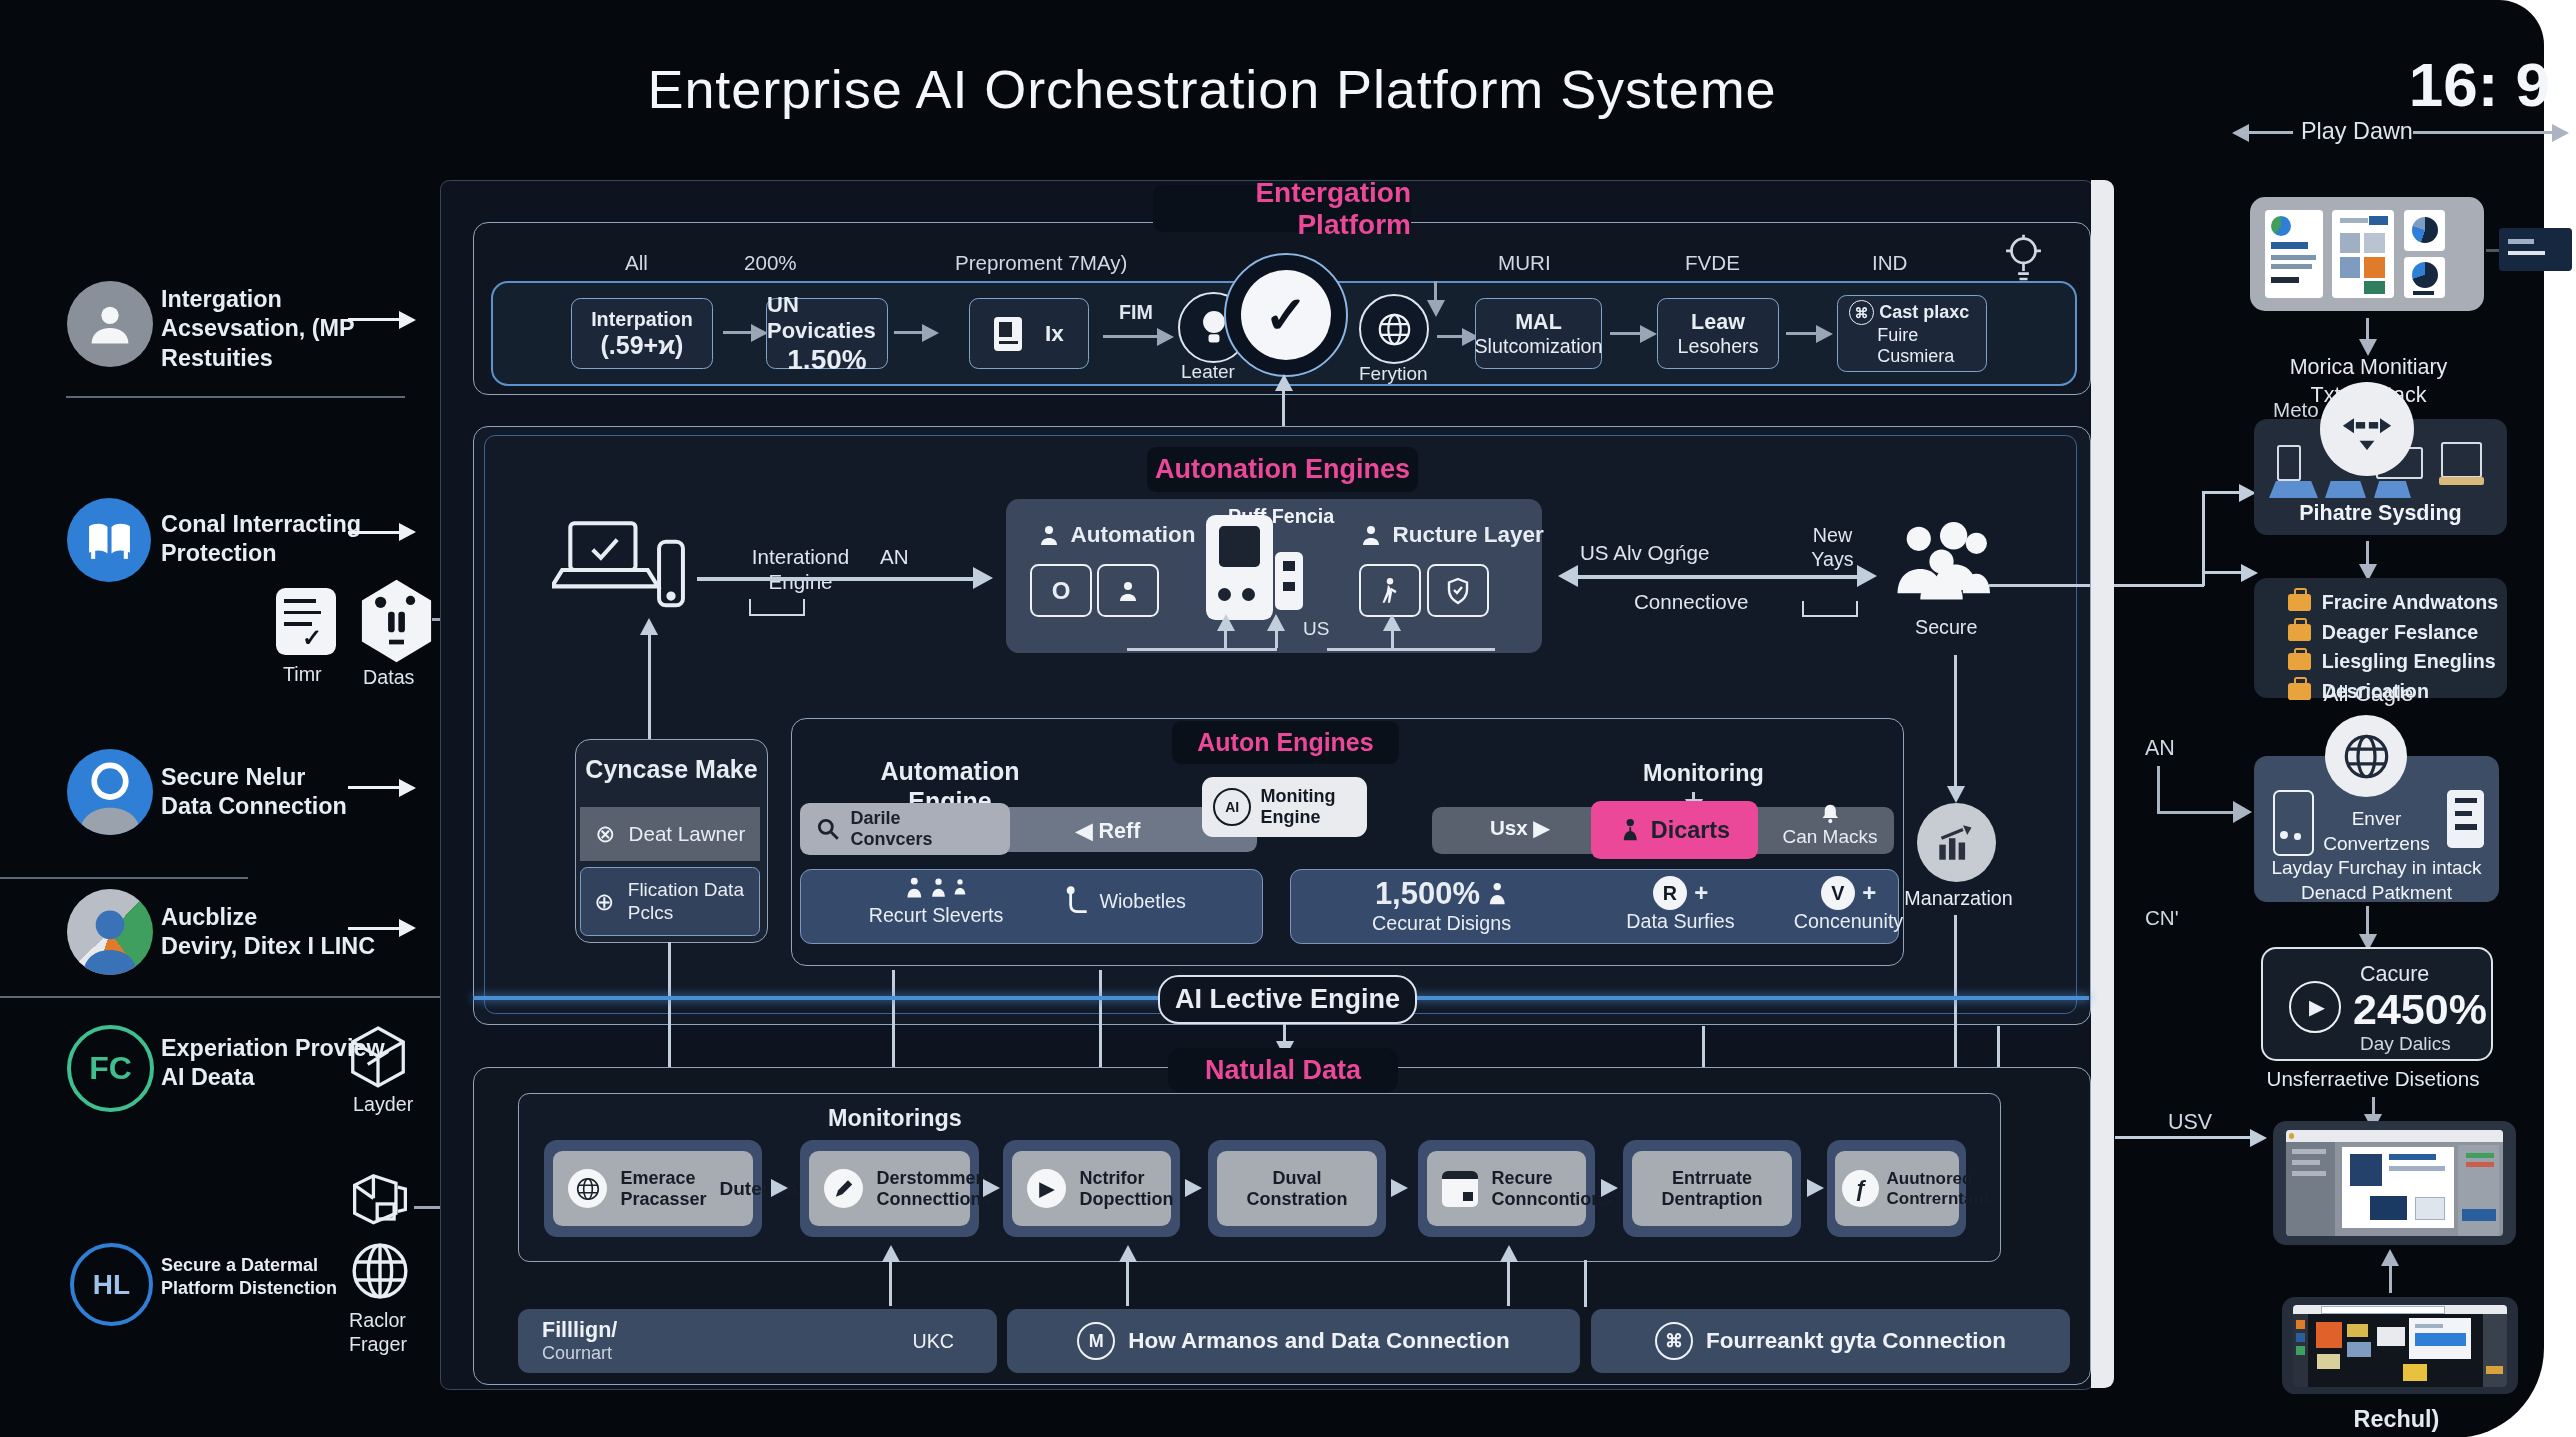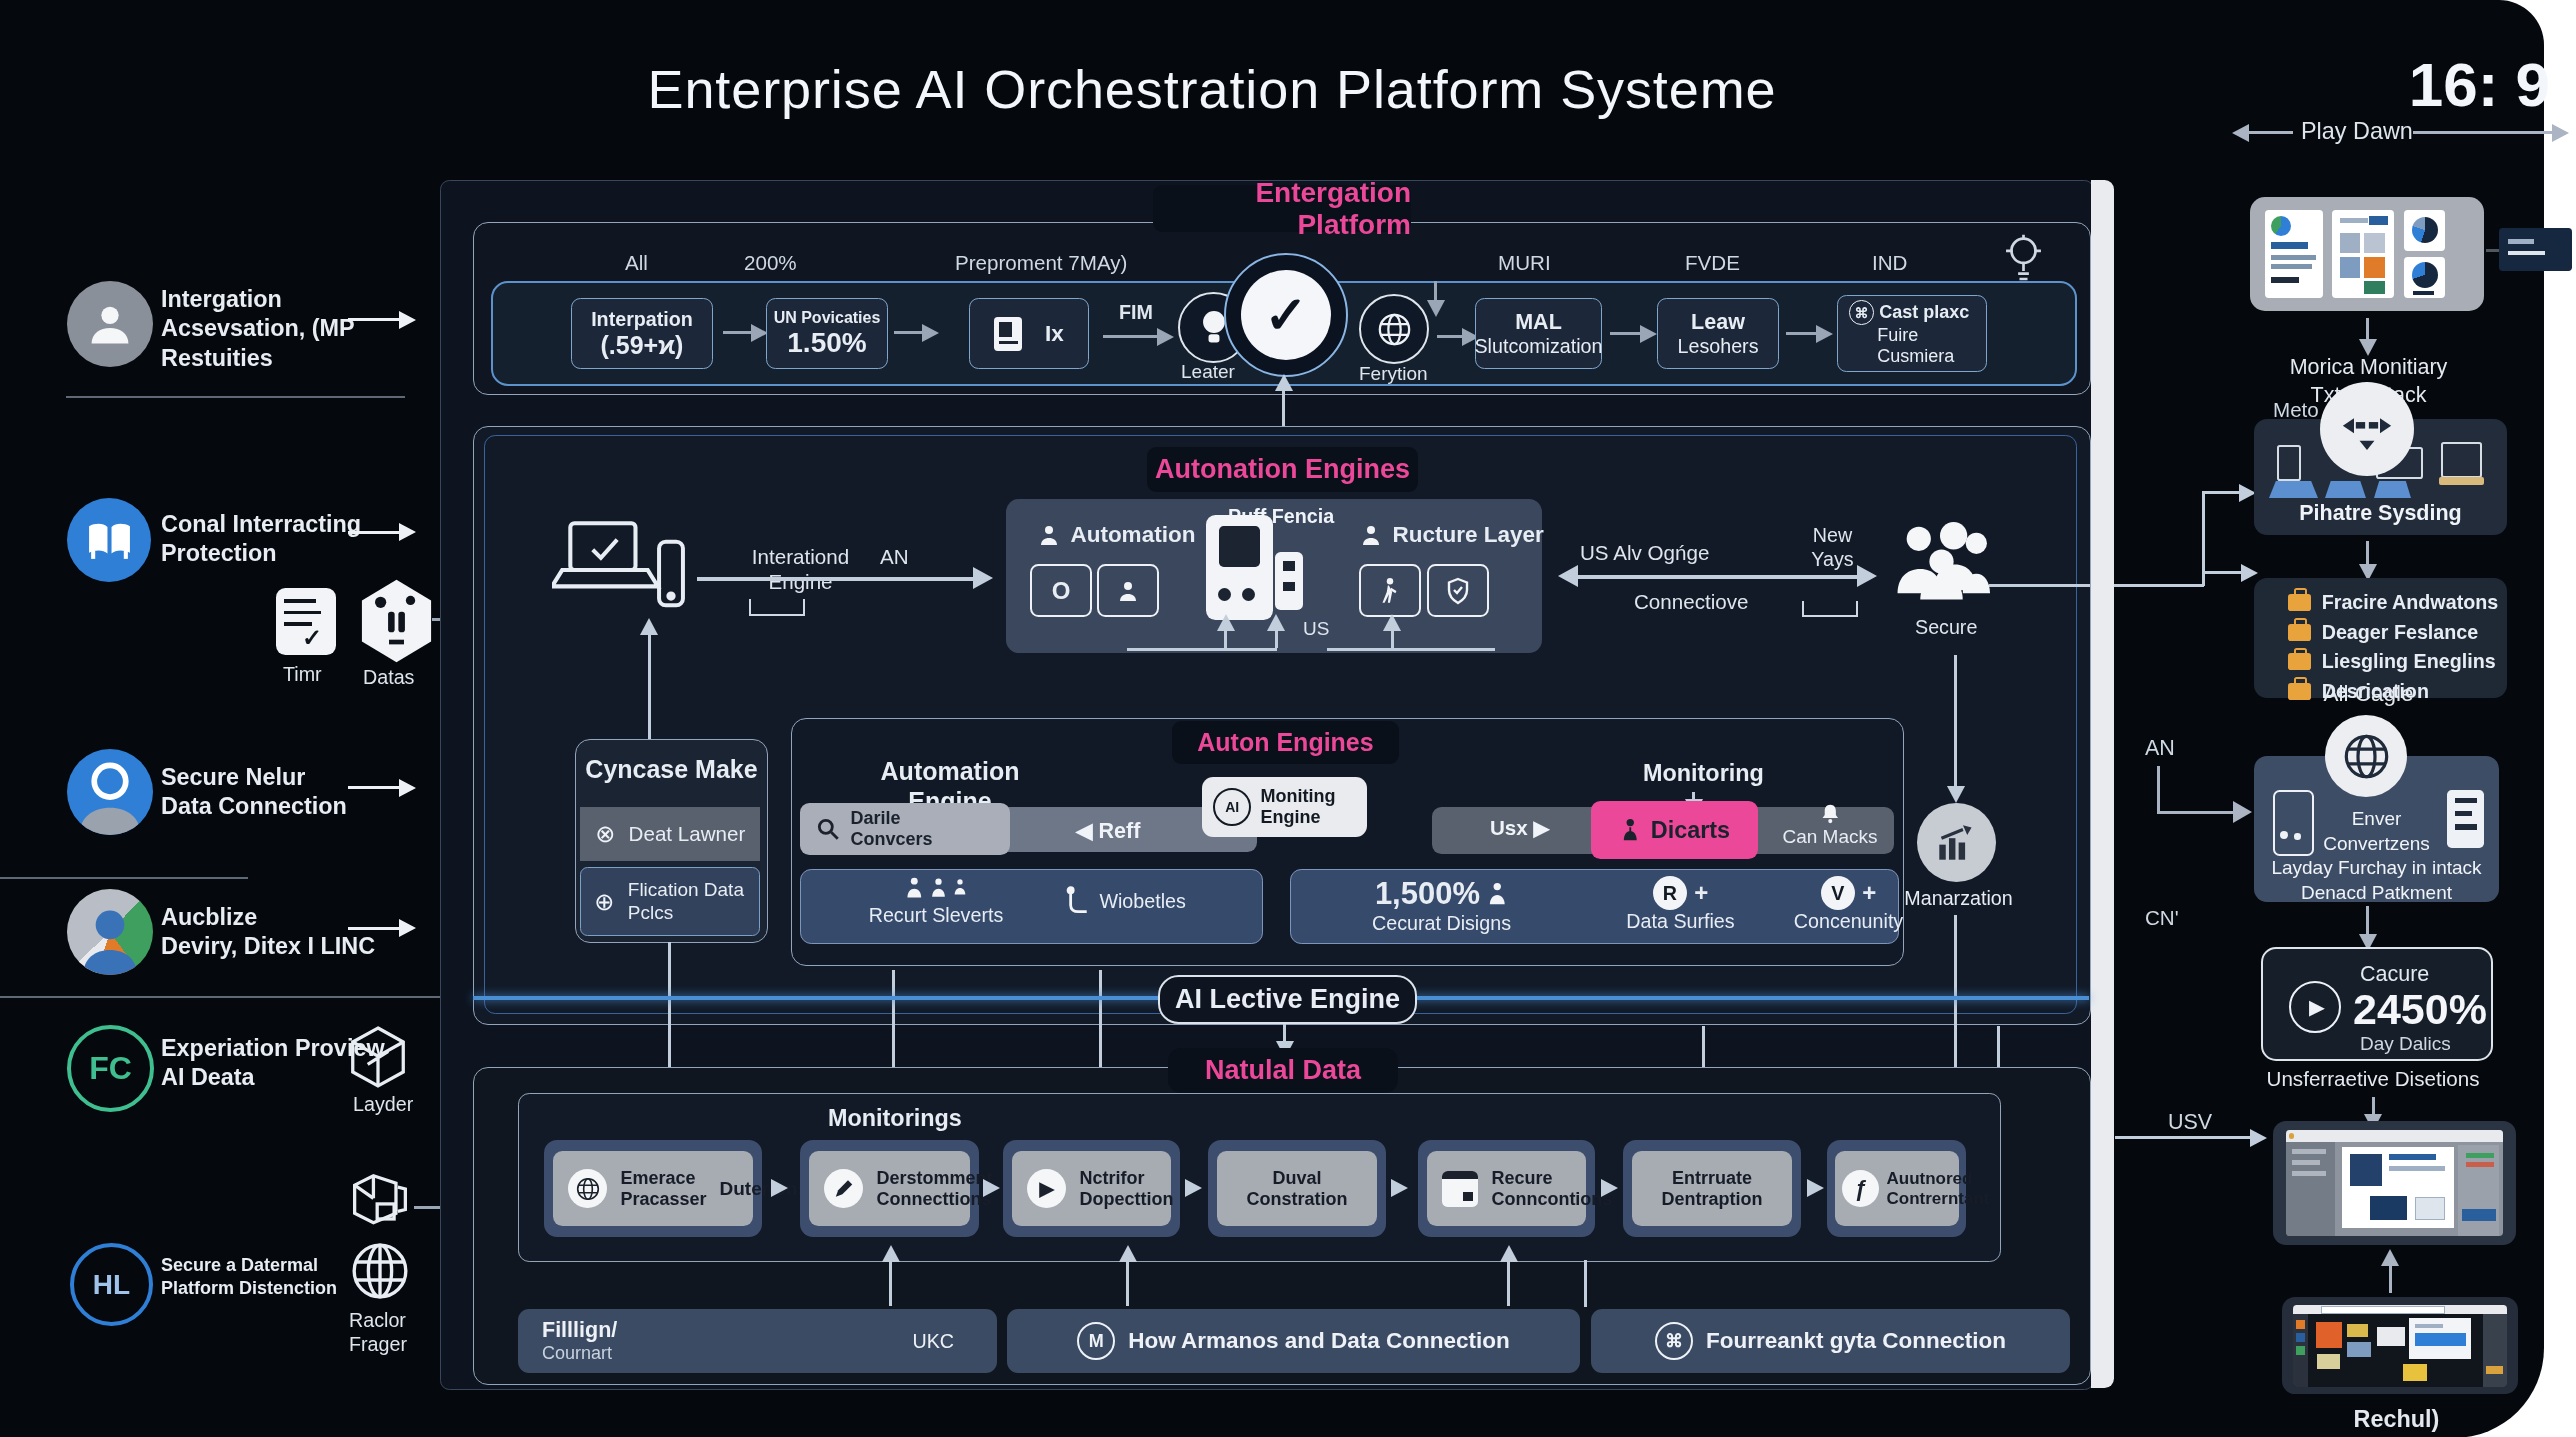--- a/index.html
+++ b/index.html
@@ -161,21 +161,21 @@
 
   <div class="abs bluebord" style="left:491px;top:281px;width:1582px;height:101px;background:#15202f;"></div>
 
   <div class="abs smbox" style="left:571px;top:298px;width:140px;height:69px;">
     <span style="font-size:19.7px;font-weight:bold;">Interpation</span>
     <span style="font-size:25px;font-weight:bold;">(.59+ϰ)</span>
   </div>
   <div class="hl" style="left:723px;top:331px;width:32px;background:#9aa6b5;"></div>
     <div class="tri-r" style="left:751px;top:324px;border-left-color:#9aa6b5;"></div>
   <div class="abs smbox" style="left:766px;top:298px;width:120px;height:69px;">
-    <span style="font-size:16px;font-weight:bold;">UN Povicaties</span>
+    <span style="font-size:22px;font-weight:bold;">UN Povicaties</span>
     <span style="font-size:28px;font-weight:bold;">1.50%</span>
   </div>
   <div class="hl" style="left:894px;top:331px;width:32px;background:#9aa6b5;"></div>
     <div class="tri-r" style="left:922px;top:324px;border-left-color:#9aa6b5;"></div>
   <div class="abs smbox" style="left:969px;top:298px;width:118px;height:69px;flex-direction:row;gap:23px;">
     <span style="display:inline-block;width:28px;height:34px;background:#f2f4f7;border-radius:3.7px;position:relative;">
       <span style="position:absolute;left:4.7px;top:5.6px;width:13px;height:15px;background:#1b2430;"></span>
       <span style="position:absolute;left:4.7px;top:24px;width:19px;height:3.7px;background:#1b2430;"></span>
     </span>
     <span style="font-size:22.5px;font-weight:bold;">Ix</span>

